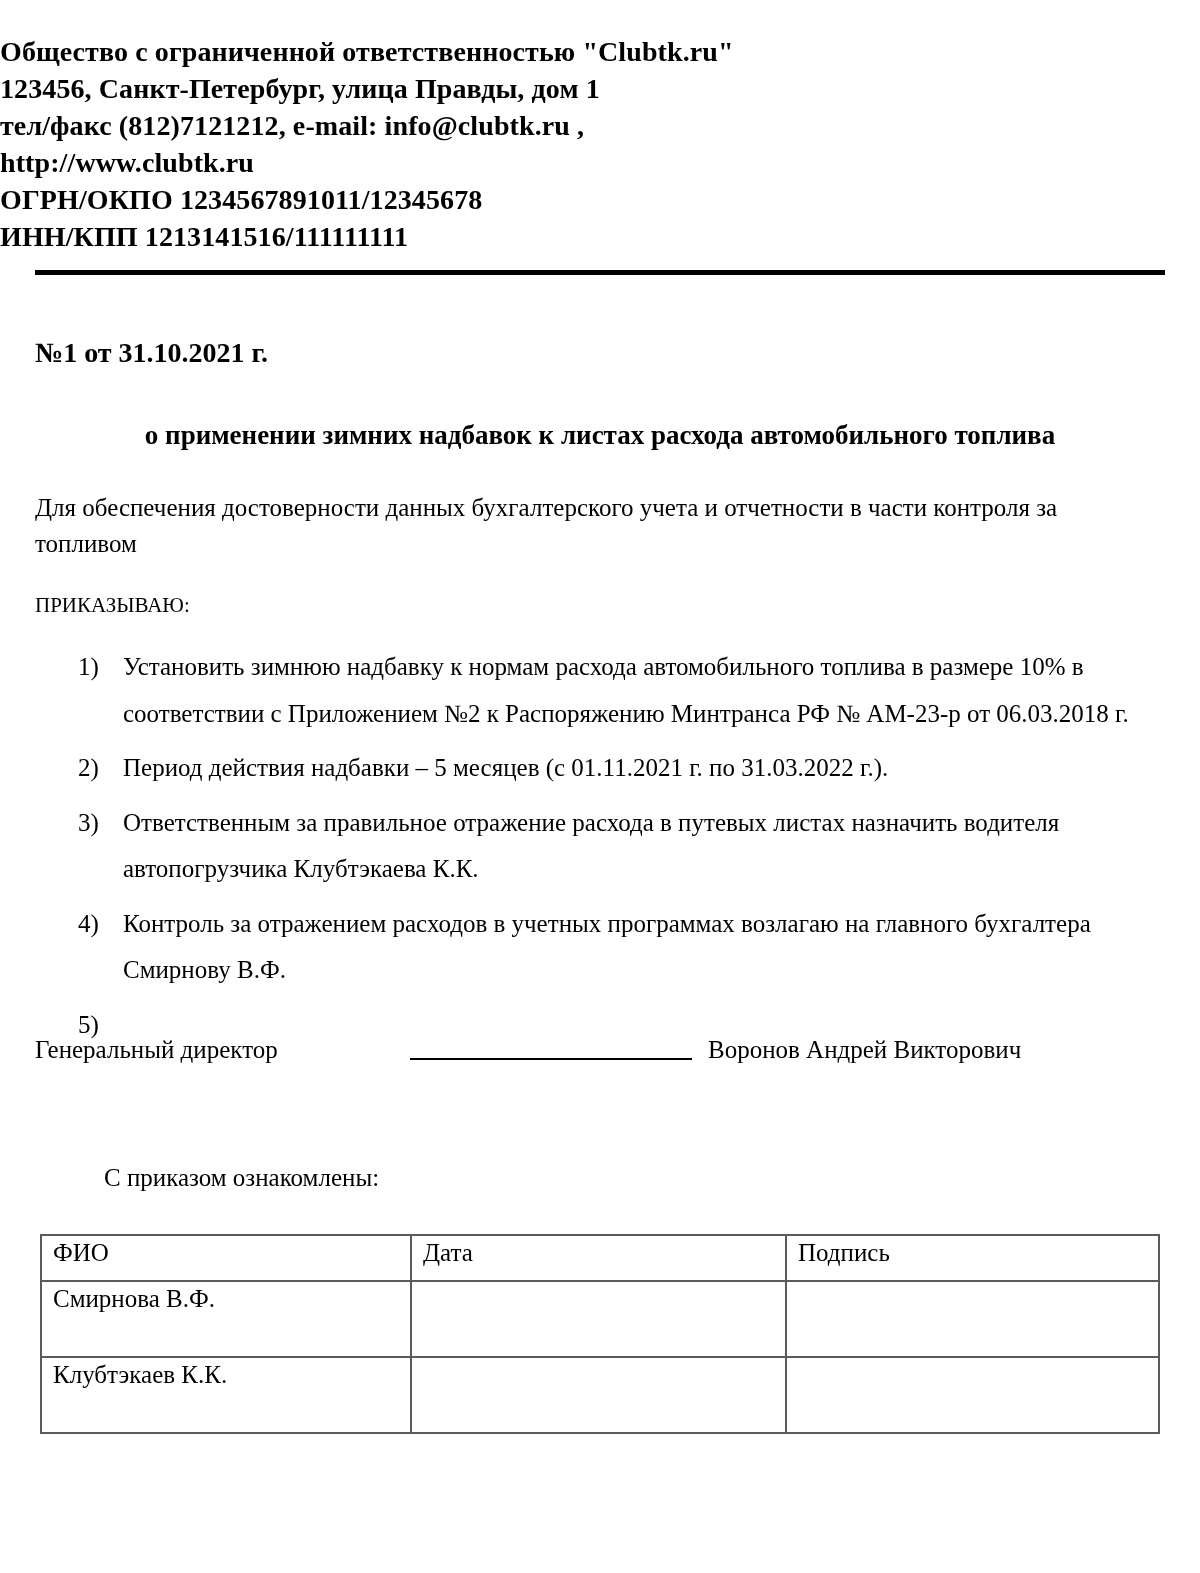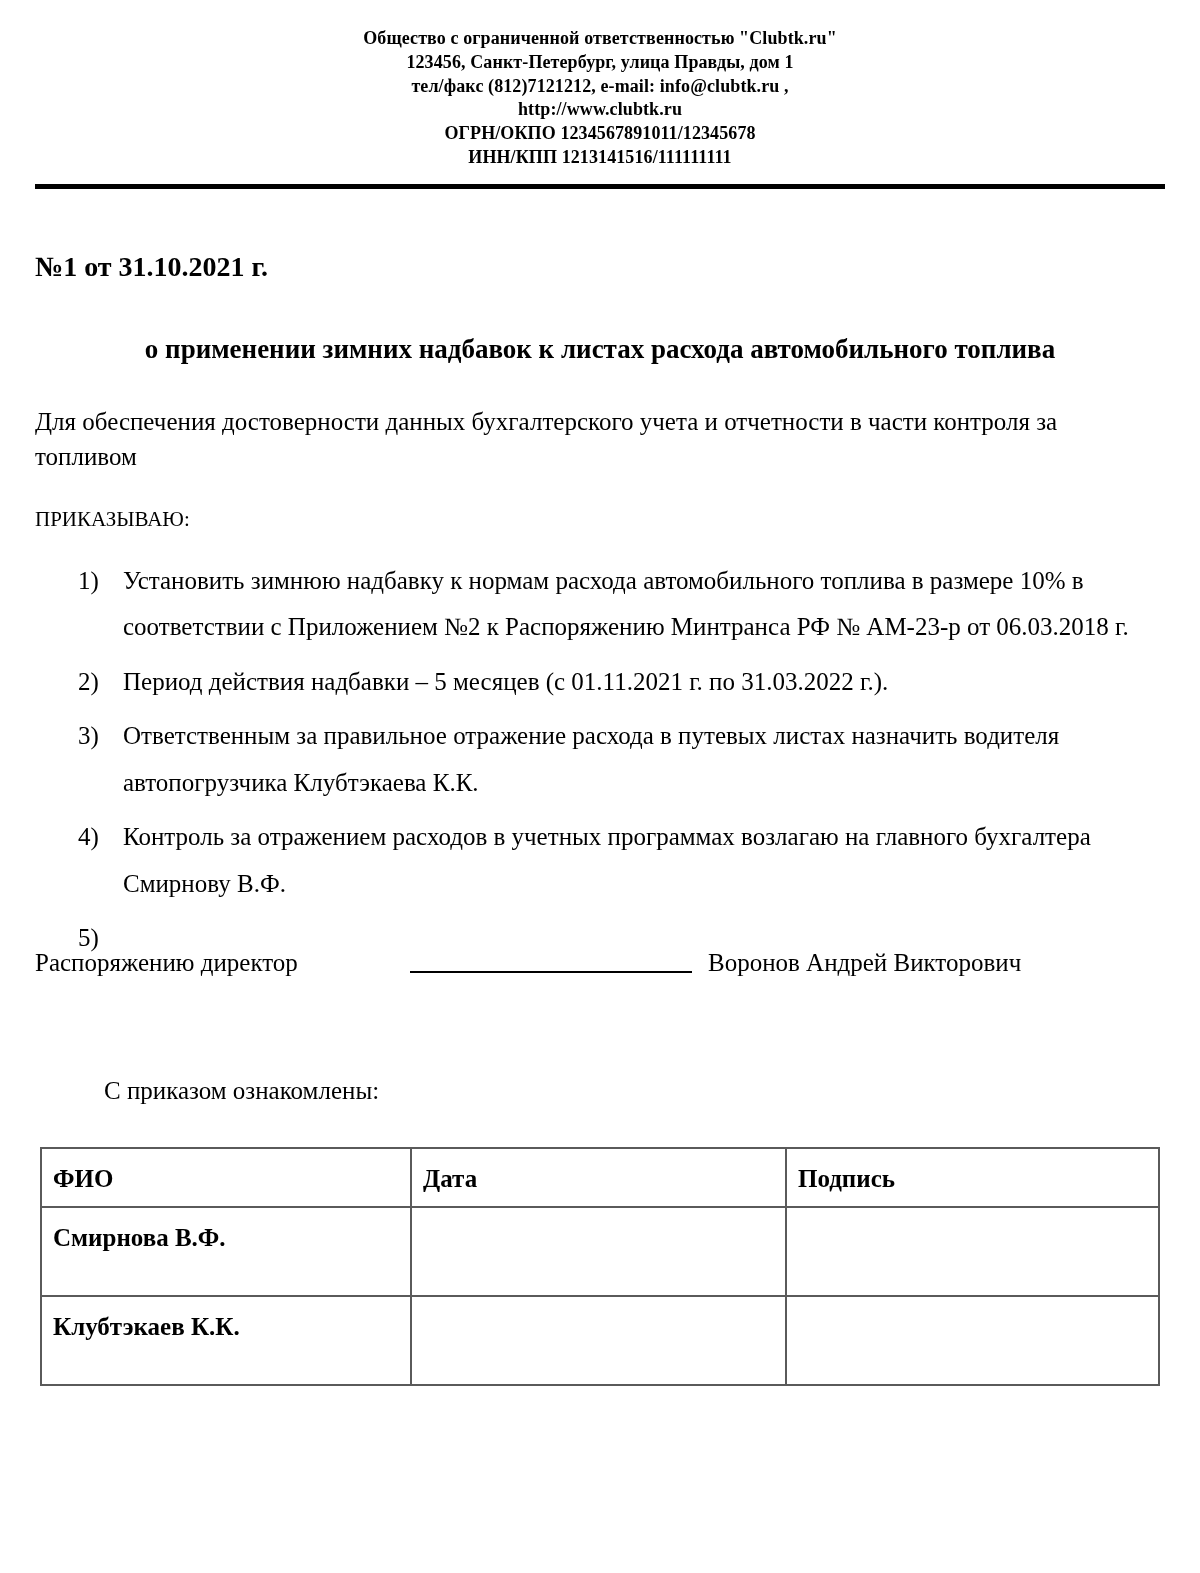--- a/index.html
+++ b/index.html
@@ -19,24 +19,24 @@
 
   .page {
     position: relative;
     width: 1200px;
     height: 1573px;
     box-sizing: border-box;
   }
 
   
   .letterhead {
-    padding-top: 27px;
-    text-align: center;
+    padding-top: 34px;
+    text-align: left;
     font-weight: bold;
-    font-size: 18px;
+    font-size: 28px;
     line-height: 1.32;
     letter-spacing: 0.1px;
   }
   .letterhead .lh-line {
     display: block;
     white-space: nowrap;
   }
 
   .rule {
     margin: 14px 35px 0 35px;
@@ -137,22 +137,22 @@
   .ack-table {
     margin: 42px 0 0 40px;
     width: 1118px;
     border-collapse: collapse;
     table-layout: fixed;
     font-size: 25px;
   }
   .ack-table td, .ack-table th {
     border: 2px solid #5a5a5a;
     text-align: left;
-    font-weight: bold;
-    padding: 16px 10px 3px 11px;
+    font-weight: normal;
+    padding: 3px 10px 3px 11px;
     vertical-align: top;
   }
   .ack-table .col-fio  { width: 370px; }
   .ack-table .col-date { width: 375px; }
   .ack-table .col-sign { width: 373px; }
   .ack-table thead td { height: 38px; }
   .ack-table tbody td { height: 68px; }
 </style>
 </head>
 <body>
@@ -196,21 +196,21 @@
     <li class="order-item">
       <span class="marker">4)</span>
       <span>Контроль за отражением расходов в учетных программах возлагаю на главного бухгалтера Смирнову В.Ф.</span>
     </li>
     <li class="order-item">
       <span class="marker">5)</span>
     </li>
   </ol>
 
   <div class="signature-row">
-    <span class="sig-role">Распоряжению директор</span>
+    <span class="sig-role">Генеральный директор</span>
     <span class="sig-line"></span>
     <span class="sig-name">Воронов Андрей Викторович</span>
   </div>
 
   <div class="ack-label">С приказом ознакомлены:</div>
 
   <table class="ack-table">
     <colgroup>
       <col class="col-fio">
       <col class="col-date">

